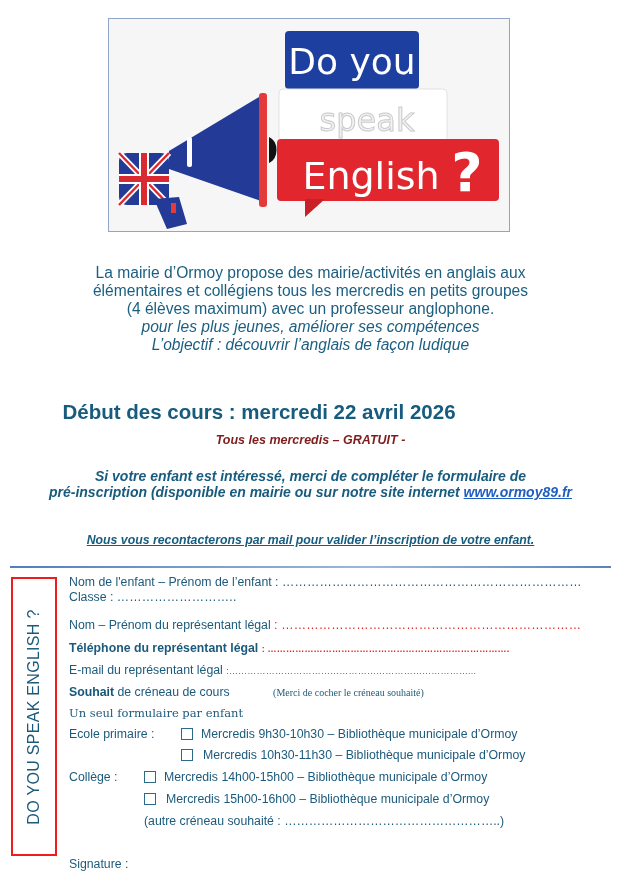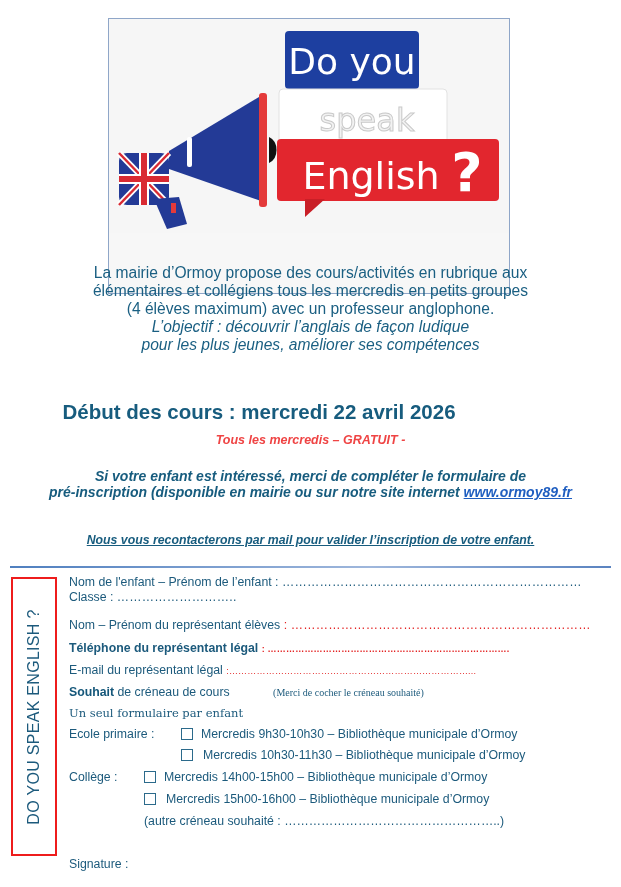--- a/index.html
+++ b/index.html
@@ -1,39 +1,39 @@
 <!DOCTYPE html>
 <html><head>
   <meta charset="utf-8">
   <style>
     * { box-sizing: border-box; margin: 0; padding: 0; }
     html, body { width: 621px; height: 887px; background: #ffffff; overflow: hidden; }
     body { position: relative; font-family: "Liberation Sans", sans-serif; color: #1f5d7f; }
 
     
     .banner {
-      position: absolute; left: 108px; top: 18px; width: 402px; height: 276px;
+      position: absolute; left: 108px; top: 18px; width: 402px; height: 214px;
       border: 1.5px solid #8fa6c8; background: #f7f7f7; overflow: hidden; text-align: center;
     }
     .banner svg { display: block; }
 
     
     .intro {
       position: absolute; left: 40px; top: 264px; width: 541px;
       text-align: center; font-size: 15.6px; line-height: 18px; color: #1a5f82;
     }
     .intro .ital { font-style: italic; }
 
     .title {
       position: absolute; left: 0; top: 400px; width: 518px; text-align: center;
       font-size: 20.5px; font-weight: bold; color: #175c7e;
     }
     .subtitle {
       position: absolute; left: 0; top: 433px; width: 621px; text-align: center;
-      font-size: 12.5px; font-weight: bold; font-style: italic; color: #ef4444;
+      font-size: 12.5px; font-weight: bold; font-style: italic; color: #7f1d1d;
     }
     .info {
       position: absolute; left: 40px; top: 469px; width: 541px; text-align: center;
       font-size: 14px; line-height: 15.8px; font-weight: bold; font-style: italic; color: #175c7e;
     }
     .info a { color: #1f5ec0; text-decoration: underline; }
     .info .u { text-decoration: underline; }
     .recontact {
       position: absolute; left: 40px; top: 533px; width: 541px; text-align: center;
       font-size: 12.3px; font-weight: bold; font-style: italic; color: #175c7e; text-decoration: underline;
@@ -106,25 +106,25 @@
     <g>
       <rect x="168" y="120" width="222" height="62" rx="4" fill="#e2262e"></rect>
       <polygon points="196,180 216,180 196,198" fill="#c91f27"></polygon>
       <text x="262" y="170" text-anchor="middle" font-family="DejaVu Sans, sans-serif" font-size="38" fill="#ffffff">English</text>
       <text x="358" y="172" text-anchor="middle" font-family="DejaVu Sans, sans-serif" font-weight="bold" font-size="54" fill="#ffffff">?</text>
     </g>
   </svg>
 </div>
 
 <div class="intro">
-  <div>La mairie d’Ormoy propose des cours/activités en rubrique aux</div>
+  <div>La mairie d’Ormoy propose des mairie/activités en anglais aux</div>
   <div>élémentaires et collégiens tous les mercredis en petits groupes</div>
   <div>(4 élèves maximum) avec un professeur anglophone.</div>
+  <div class="ital">pour les plus jeunes, améliorer ses compétences</div>
   <div class="ital">L’objectif : découvrir l’anglais de façon ludique</div>
-  <div class="ital">pour les plus jeunes, améliorer ses compétences</div>
 </div>
 
 <div class="title">Début des cours : mercredi 22 avril 2026</div>
 <div class="subtitle">Tous les mercredis – GRATUIT -</div>
 
 <div class="info">
   <div>Si votre enfant est intéressé, merci de compléter le formulaire de</div>
   <div><span>pré-inscription (disponible en mairie ou sur notre site internet </span><a>www.ormoy89.fr</a></div>
 </div>
 <div class="recontact">Nous vous recontacterons par mail pour valider l’inscription de votre enfant.</div>
@@ -136,21 +136,21 @@
 </div>
 
 <div class="form">
   <div class="row" style="top:0px;">
     <span>Nom de l'enfant – Prénom de l’enfant : </span><span class="dots">………………………………………………………………</span>
   </div>
   <div class="row" style="top:15px;">
     <span>Classe : </span><span class="dots">………………………..</span>
   </div>
   <div class="row" style="top:43px;">
-    <span>Nom – Prénom du représentant élèves </span><span class="dots red">: ………………………………………………………………</span>
+    <span>Nom – Prénom du représentant légal </span><span class="dots red">: ………………………………………………………………</span>
   </div>
   <div class="row" style="top:66px;font-weight:bold;">
     <span>Téléphone du représentant légal </span><span class="dots red" style="font-size:9px;">: …………………………………………………………………….</span>
   </div>
   <div class="row" style="top:88px;">
     <span>E-mail du représentant légal </span><span class="dots red" style="font-size:9px;">:……………………………………………………………………...</span>
   </div>
   <div class="row" style="top:110px;">
     <span class="u-bold">Souhait</span><span> de créneau de cours </span><span class="serif-small">(Merci de cocher le créneau souhaité)</span>
   </div>

